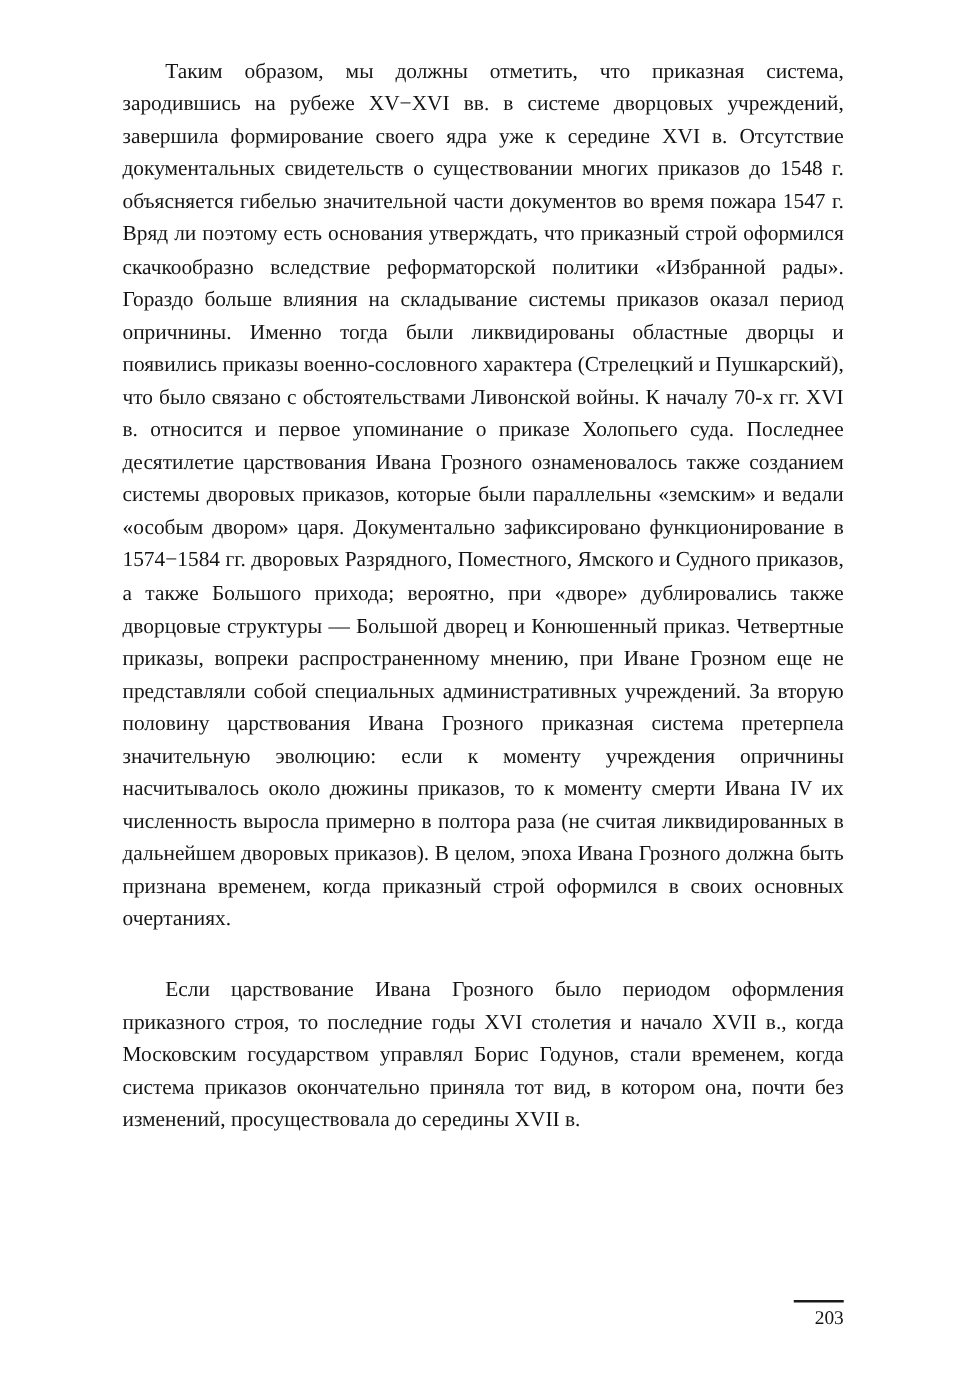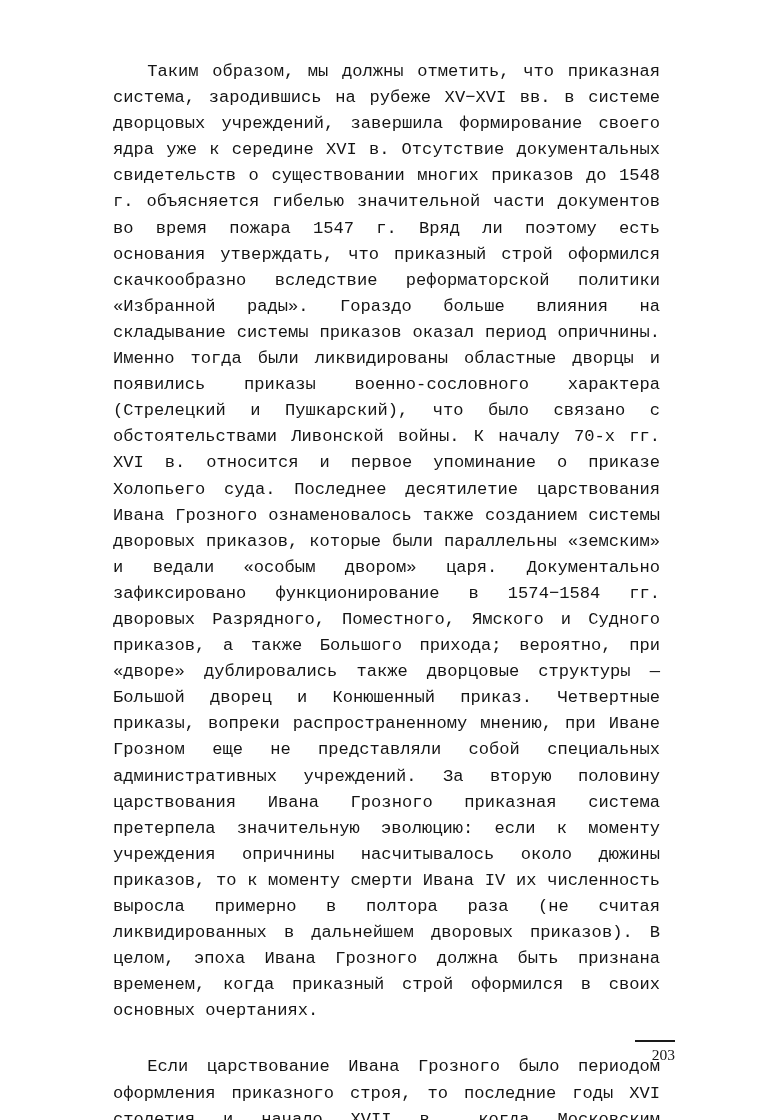--- a/index.html
+++ b/index.html
@@ -22,23 +22,22 @@
   }
   .body-text {
     font-size: 17.1px;
     line-height: 26.1px;
     text-align: justify;
     text-justify: inter-word;
     hyphens: manual;
     color: #141414;
   }
   .para {
-    margin: 15px;
+    margin: 0;
     text-indent: 2.0em;
-    font-family: Liberation Mono, monospace;
   }
   .section-heading {
     margin: 52px 0 0 0;
     font-size: 15.6px;
     font-weight: bold;
     line-height: 24px;
     text-align: left;
     text-indent: 0;
     color: #101010;
   }

